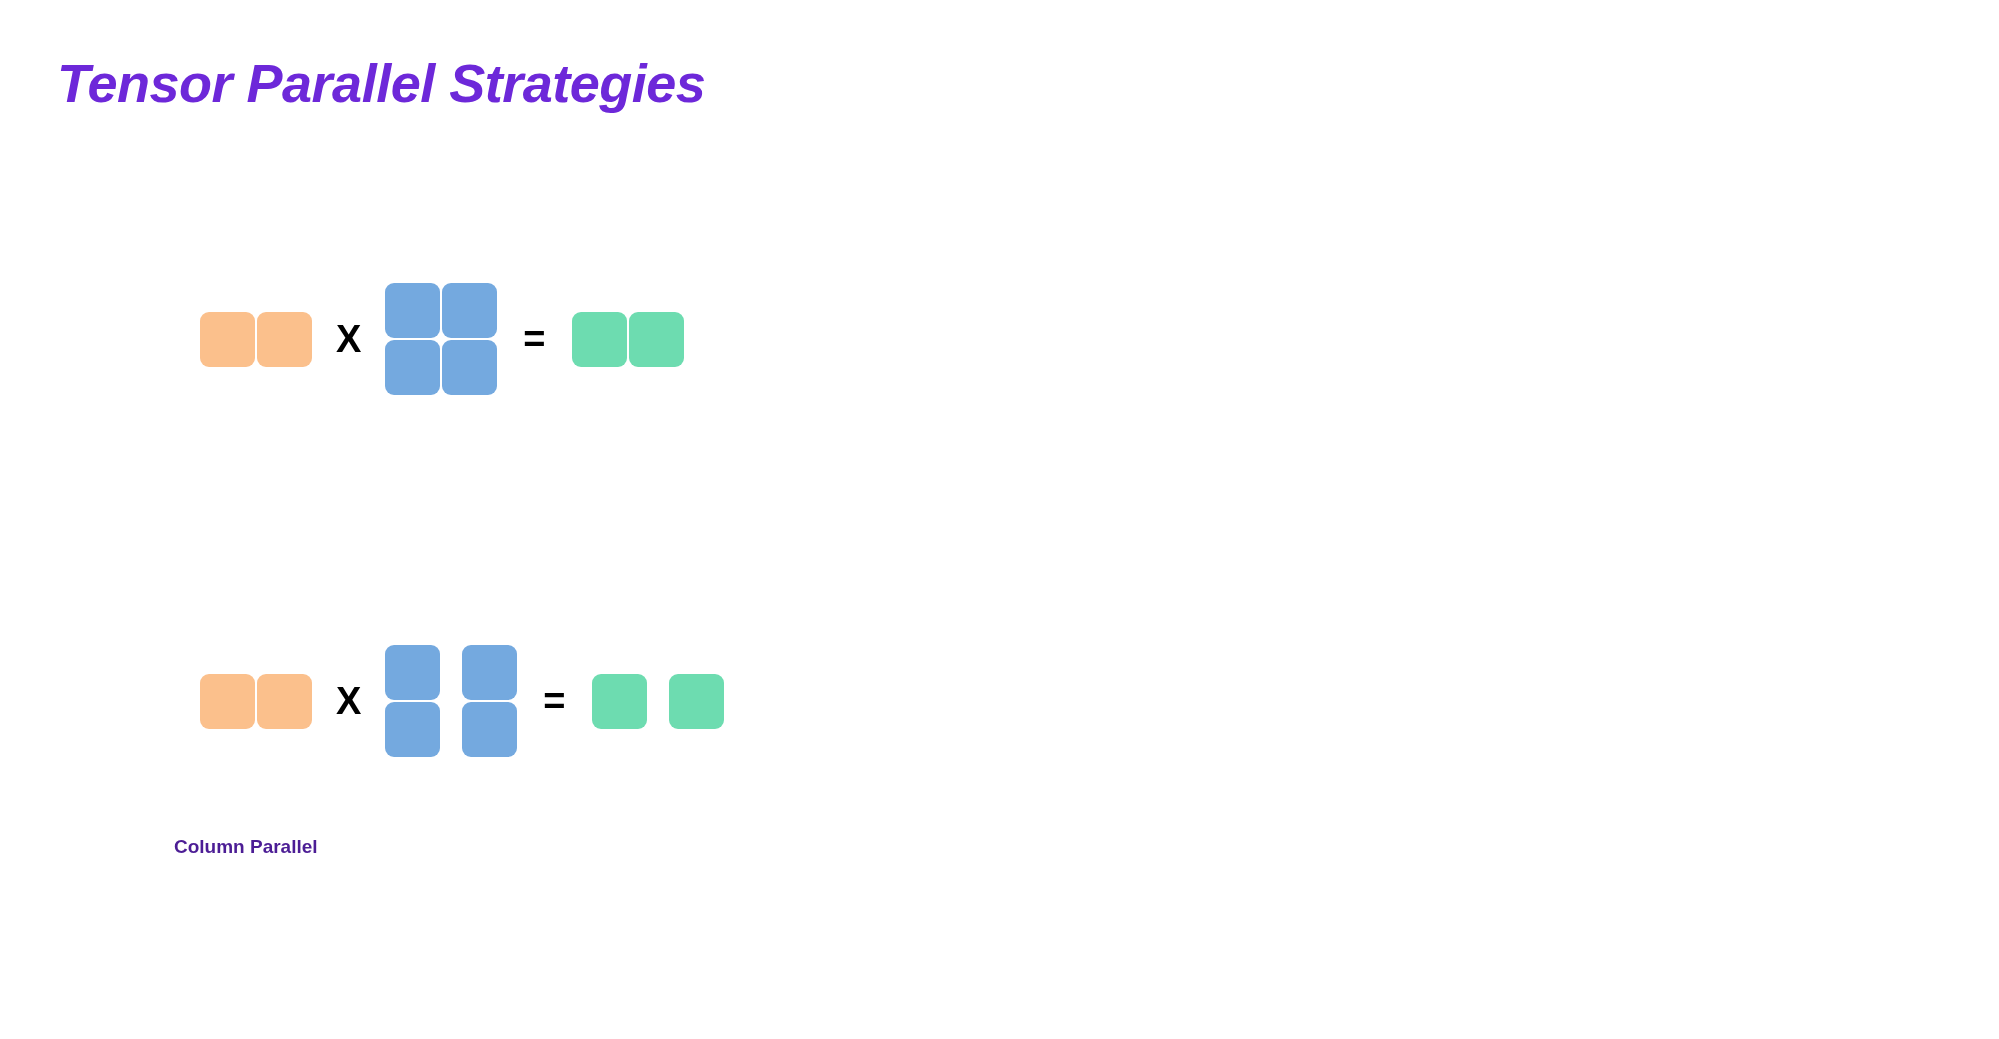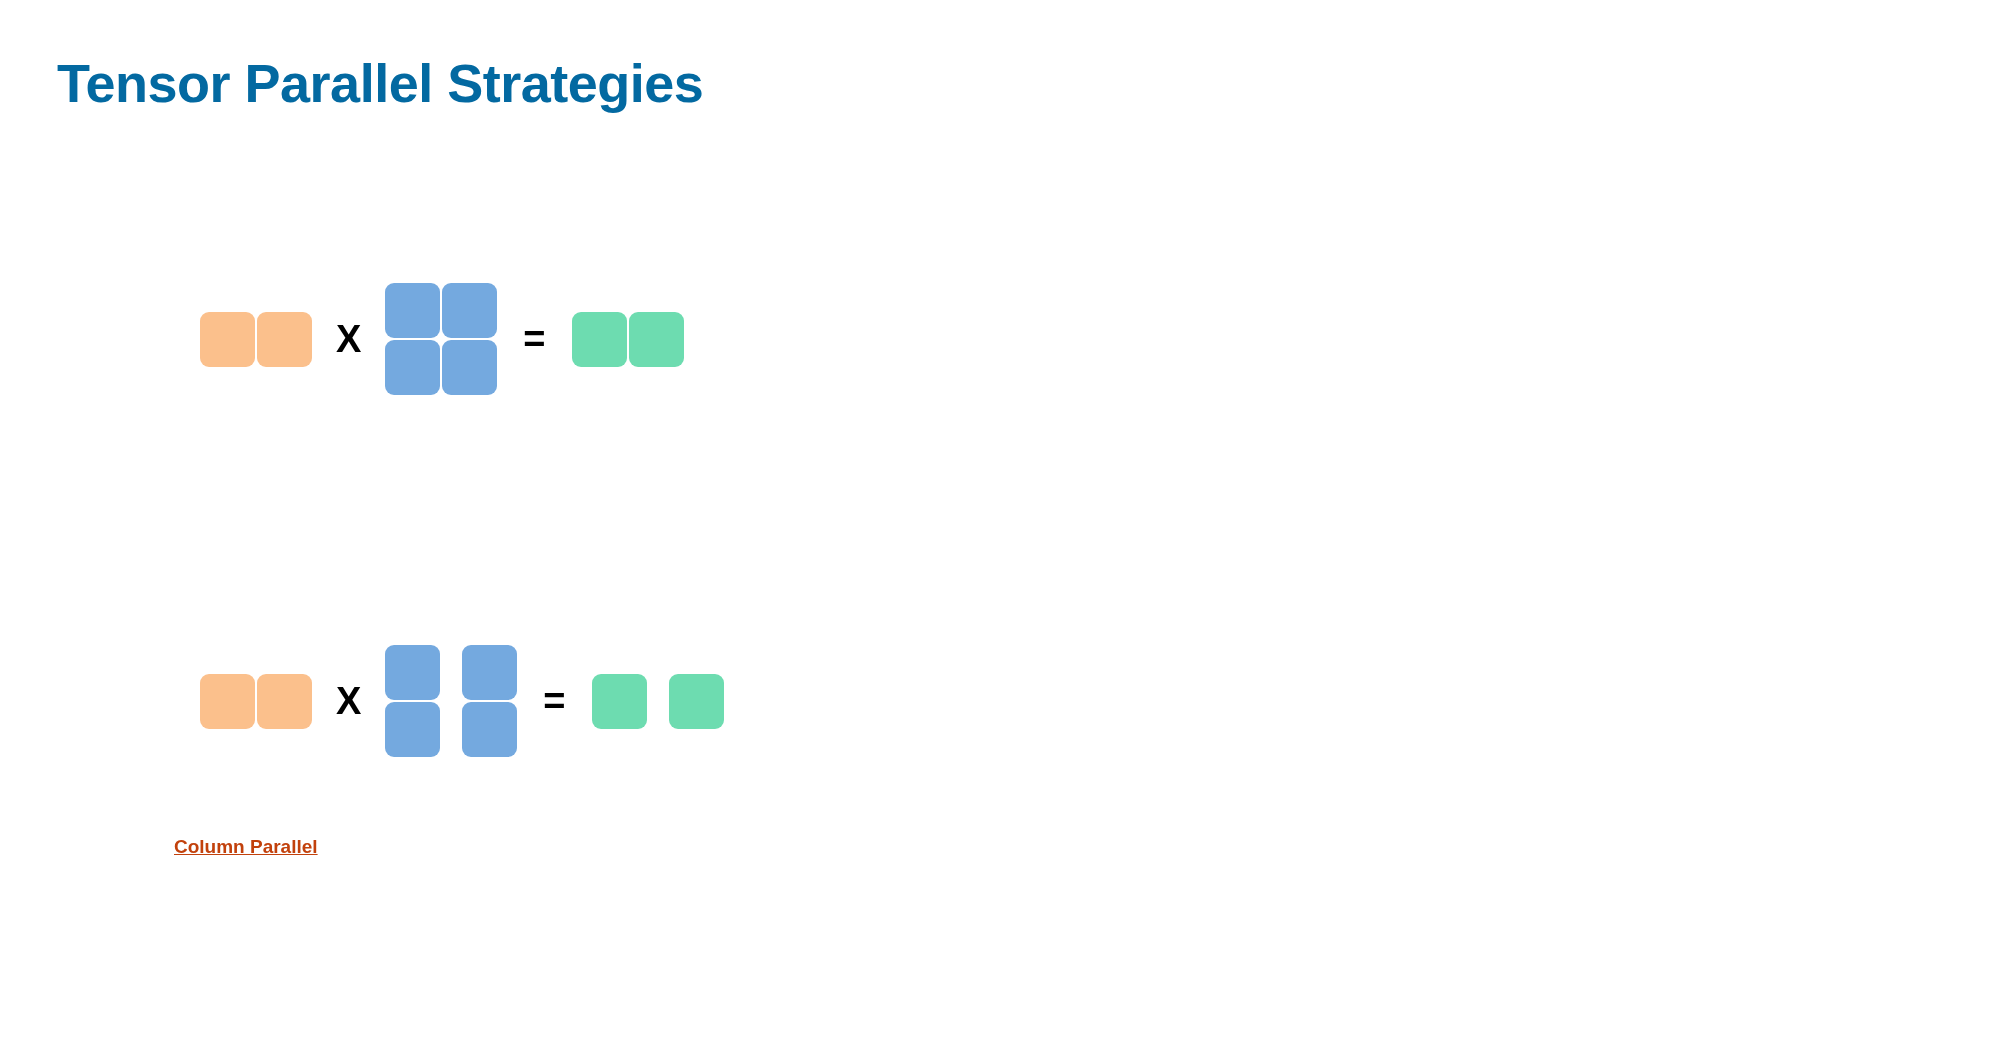--- a/index.html
+++ b/index.html
@@ -15,23 +15,24 @@
     overflow: hidden;
   }
 
   
   #page-title {
     position: absolute;
     left: 57px;
     top: 52px;
     font-size: 54px;
     font-weight: bold;
-    color: #0369a1;
+    color: #6d28d9;
     letter-spacing: -0.5px;
     white-space: nowrap;
+    font-style: italic;
   }
 
   
   .panel {
     position: absolute;
   }
   #panel-column-parallel { left: 0px;   top: 0px; width: 1000px; height: 1039px; }
   #panel-row-parallel    { left: 1000px; top: 0px; width: 999px;  height: 1039px; }
 
   .equation {
@@ -77,23 +78,22 @@
   
   .gap-col-tight > .mrow > .cell + .cell { margin-left: 2px; }
   .gap-col-wide  > .mrow > .cell + .cell { margin-left: 22px; }
   .gap-row-tight > .mrow + .mrow { margin-top: 2px; }
 
   
   .caption {
     position: absolute;
     font-size: 19px;
     font-weight: bold;
-    color: #c2410c;
+    color: #4c1d95;
     white-space: nowrap;
-    text-decoration: underline;
   }
   #caption-column-parallel { left: 174px;  top: 836px; }
 </style>
 </head>
 <body>
 
 <div id="page-title">Tensor Parallel Strategies</div>
 
 <div class="panel" id="panel-column-parallel">
 

